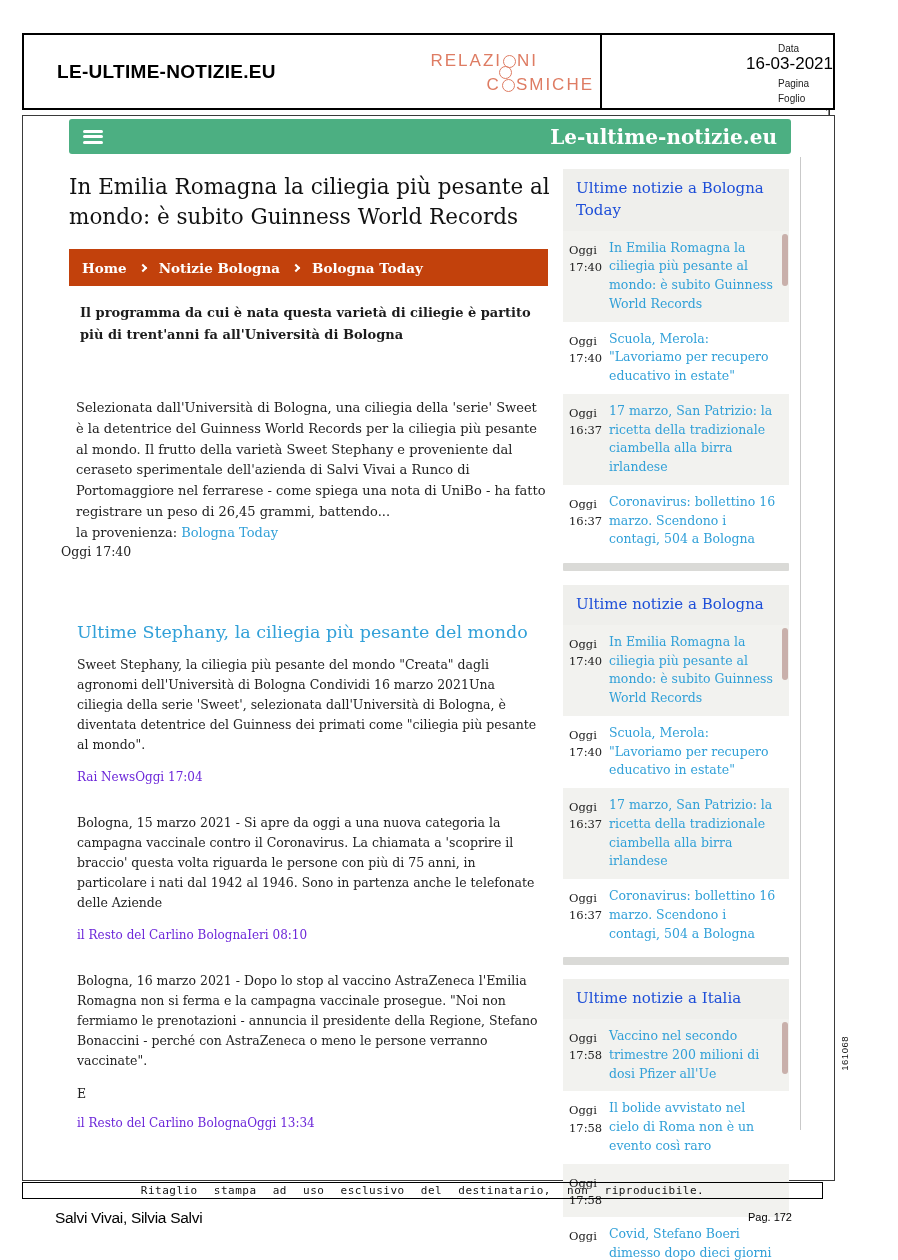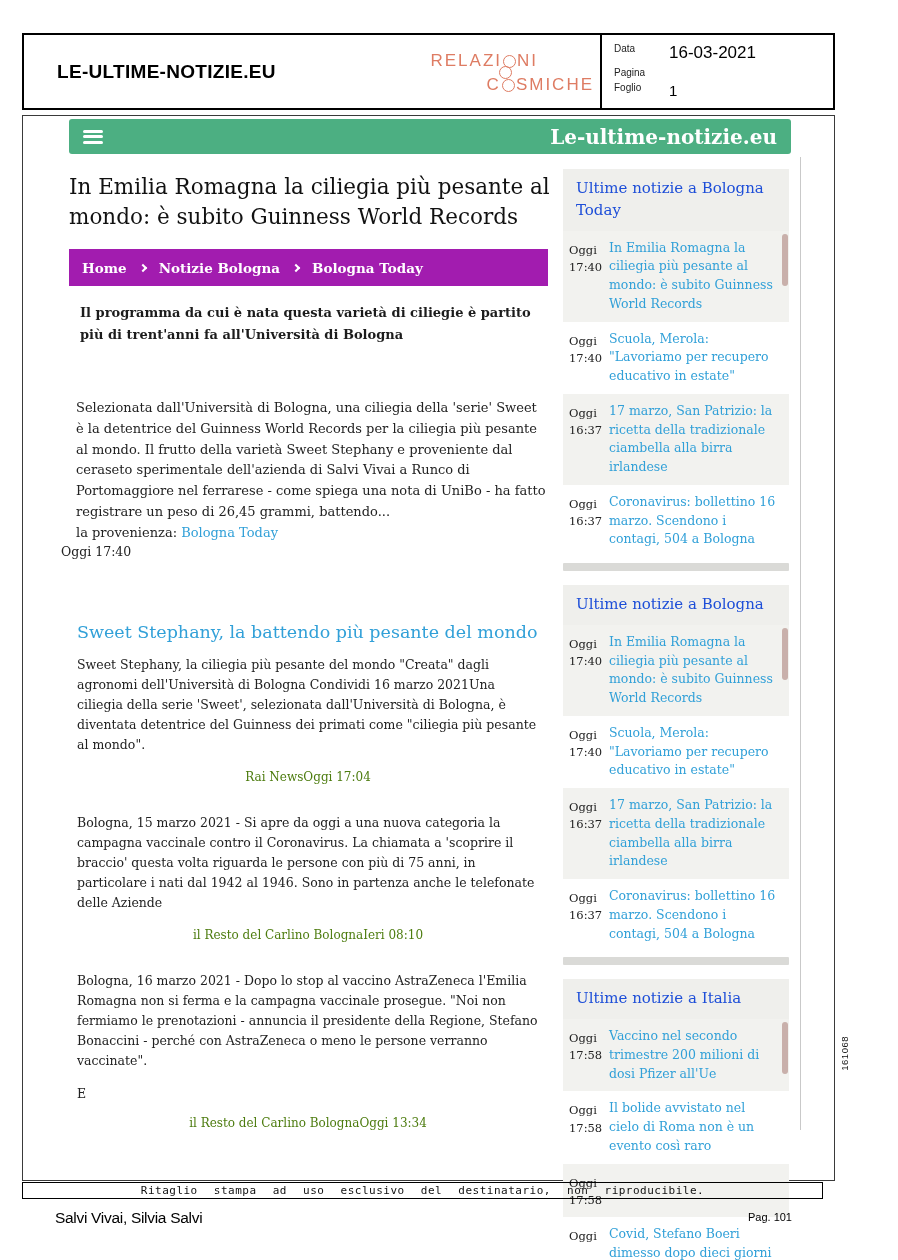--- a/index.html
+++ b/index.html
@@ -10,51 +10,51 @@
   
   .clip-header { position:absolute; left:22px; top:33px; width:813px; height:77px; border:2px solid #000; display:flex; }
   .clip-left { position:relative; width:578px; height:100%; border-right:2px solid #000; display:flex; align-items:center; }
   .brand { font-family:"Liberation Sans", sans-serif; font-weight:bold; font-size:19px; letter-spacing:.3px; color:#000; margin-left:33px; }
   .logo { position:absolute; right:6px; top:16px; width:190px; height:44px; font-family:"Liberation Sans", sans-serif; font-size:17px; letter-spacing:2px; color:#de7c63; }
   .logo-l1 { position:absolute; top:0; right:56px; white-space:nowrap; }
   .logo-l2 { position:absolute; bottom:0; right:0; white-space:nowrap; }
   .ring { display:inline-block; width:13px; height:13px; border:1.5px solid #de7c63; border-radius:50%; vertical-align:-2px; margin:0 1px; }
   .ring-mid { position:absolute; right:82px; top:15px; width:13px; height:13px; border:1.5px solid #de7c63; border-radius:50%; background:#fff0; }
   .clip-meta { flex:1; padding:8px 0 0 12px; font-family:"Liberation Sans", sans-serif; }
-  .meta-row { display:flex; align-items:flex-start; margin-bottom:4px; }
+  .meta-row { display:flex; align-items:flex-end; margin-bottom:4px;flex-direction:column; }
   .meta-label { width:55px; font-size:10px; color:#222; }
   .meta-value { font-size:17px; color:#000; }
   .meta-value.small { font-size:15px; }
 
   
   .frame { position:absolute; left:22px; top:115px; width:813px; height:1066px; border:1px solid #3a3a3a; background:#fff; }
 
   .green-bar { position:absolute; left:46px; top:3px; width:722px; height:35px; background:#4caf82; border-radius:3px; display:flex; align-items:center; justify-content:space-between; padding:0 14px; }
   .hamburger { width:20px; height:14px; display:flex; flex-direction:column; justify-content:space-between; cursor:pointer; }
   .hamburger span { display:block; height:3px; background:#fff; border-radius:2px; }
   .site-title { color:#fff; font-size:20px; font-weight:bold; }
 
   .article-title { position:absolute; left:46px; top:56px; width:494px; font-size:21.5px; line-height:1.4; font-weight:normal; color:#111; }
 
-  .breadcrumb { position:absolute; left:46px; top:133px; width:479px; height:37px; background:#a21caf; display:flex; align-items:center; gap:13px; padding-left:13px; }
+  .breadcrumb { position:absolute; left:46px; top:133px; width:479px; height:37px; background:#c2410c; display:flex; align-items:center; gap:13px; padding-left:13px; }
   .crumb { color:#fff; font-size:13.5px; font-weight:bold; cursor:pointer; }
   .crumb-sep { width:6px; height:6px; border-top:2.5px solid #fff; border-right:2.5px solid #fff; transform:rotate(45deg); margin-top:1px; }
 
   .intro { position:absolute; left:57px; top:186px; width:466px; font-size:13px; font-weight:bold; line-height:1.7; color:#1c1c1c; }
   .body-text { position:absolute; left:53px; top:282px; width:470px; font-size:13px; line-height:1.6; color:#222; }
   .link { color:#31a0d8; cursor:pointer; text-decoration:none; }
   .main-time { position:absolute; left:38px; top:428px; font-size:12.5px; color:#222; }
 
   
   .related { position:absolute; left:54px; top:505px; width:462px; }
   .rel-block { margin-bottom:29px; }
   .rel-title { font-size:17.5px; line-height:1.3; font-weight:normal; color:#31a0d8; margin-bottom:11px; cursor:pointer; }
   .rel-body { font-size:12.5px; line-height:1.6; color:#222; margin-bottom:15px; }
   .rel-extra { font-size:12.5px; color:#222; margin-bottom:15px; }
-  .rel-meta { display:flex; justify-content:center; font-size:12px; color:#4d7c0f; }
+  .rel-meta { display:flex; justify-content:flex-start; font-size:12px; color:#6d28d9; }
 
   
   .sidebar { position:absolute; left:540px; top:53px; width:226px; }
   .side-header { background:#efefec; color:#1d4ed8; font-size:15px; padding:9px 8px 9px 13px; line-height:1.45; }
   .side-list { position:relative; }
   .side-item { display:flex; padding:8px 12px 8px 6px; }
   .side-item.alt { background:#f2f2ef; }
   .side-item .when { width:40px; flex:none; font-size:11.5px; line-height:1.5; color:#222; padding-top:3px; }
   .side-item .headline { flex:1; font-size:12.5px; line-height:1.5; color:#31a0d8; cursor:pointer; }
   .vthumb { position:absolute; right:1px; top:3px; width:6px; height:52px; background:#c9b0ab; border-radius:3px; cursor:pointer; }
@@ -125,21 +125,21 @@
     <div class="body-text">
       <span>Selezionata dall'Università di Bologna, una ciliegia della 'serie' Sweet è la detentrice del Guinness World Records per la ciliegia più pesante al mondo. Il frutto della varietà Sweet Stephany e proveniente dal ceraseto sperimentale dell'azienda di Salvi Vivai a Runco di Portomaggiore nel ferrarese - come spiega una nota di UniBo - ha fatto registrare un peso di 26,45 grammi, battendo...</span><br>
       <span>la provenienza:</span>
       <span class="link">Bologna Today</span>
     </div>
 
     <div class="main-time">Oggi 17:40</div>
 
     <div class="related">
       <div class="rel-block">
-        <h3 class="rel-title">Sweet Stephany, la battendo più pesante del mondo</h3>
+        <h3 class="rel-title">Ultime Stephany, la ciliegia più pesante del mondo</h3>
         <p class="rel-body">Sweet Stephany, la ciliegia più pesante del mondo "Creata" dagli agronomi dell'Università di Bologna Condividi 16 marzo 2021Una ciliegia della serie 'Sweet', selezionata dall'Università di Bologna, è diventata detentrice del Guinness dei primati come "ciliegia più pesante al mondo".</p>
         <div class="rel-meta">
             <span>Rai News</span>
             <span>Oggi 17:04</span>
           </div>
       </div>
       <div class="rel-block">
         <p class="rel-body">Bologna, 15 marzo 2021 - Si apre da oggi a una nuova categoria la campagna vaccinale contro il Coronavirus. La chiamata a 'scoprire il braccio' questa volta riguarda le persone con più di 75 anni, in particolare i nati dal 1942 al 1946. Sono in partenza anche le telefonate delle Aziende</p>
         <div class="rel-meta">
             <span>il Resto del Carlino Bologna</span>
@@ -230,15 +230,15 @@
       </div>
 
     </div>
   </div>
 
   <div class="rail-line"></div>
   <div class="clip-code">161068</div>
 
   <div class="ritaglio">Ritaglio stampa ad uso esclusivo del destinatario, non riproducibile.</div>
   <div class="attribution">Salvi Vivai, Silvia Salvi</div>
-  <div class="page-ref">Pag. 101</div>
+  <div class="page-ref">Pag. 172</div>
 
 </div>
 
 </body></html>

